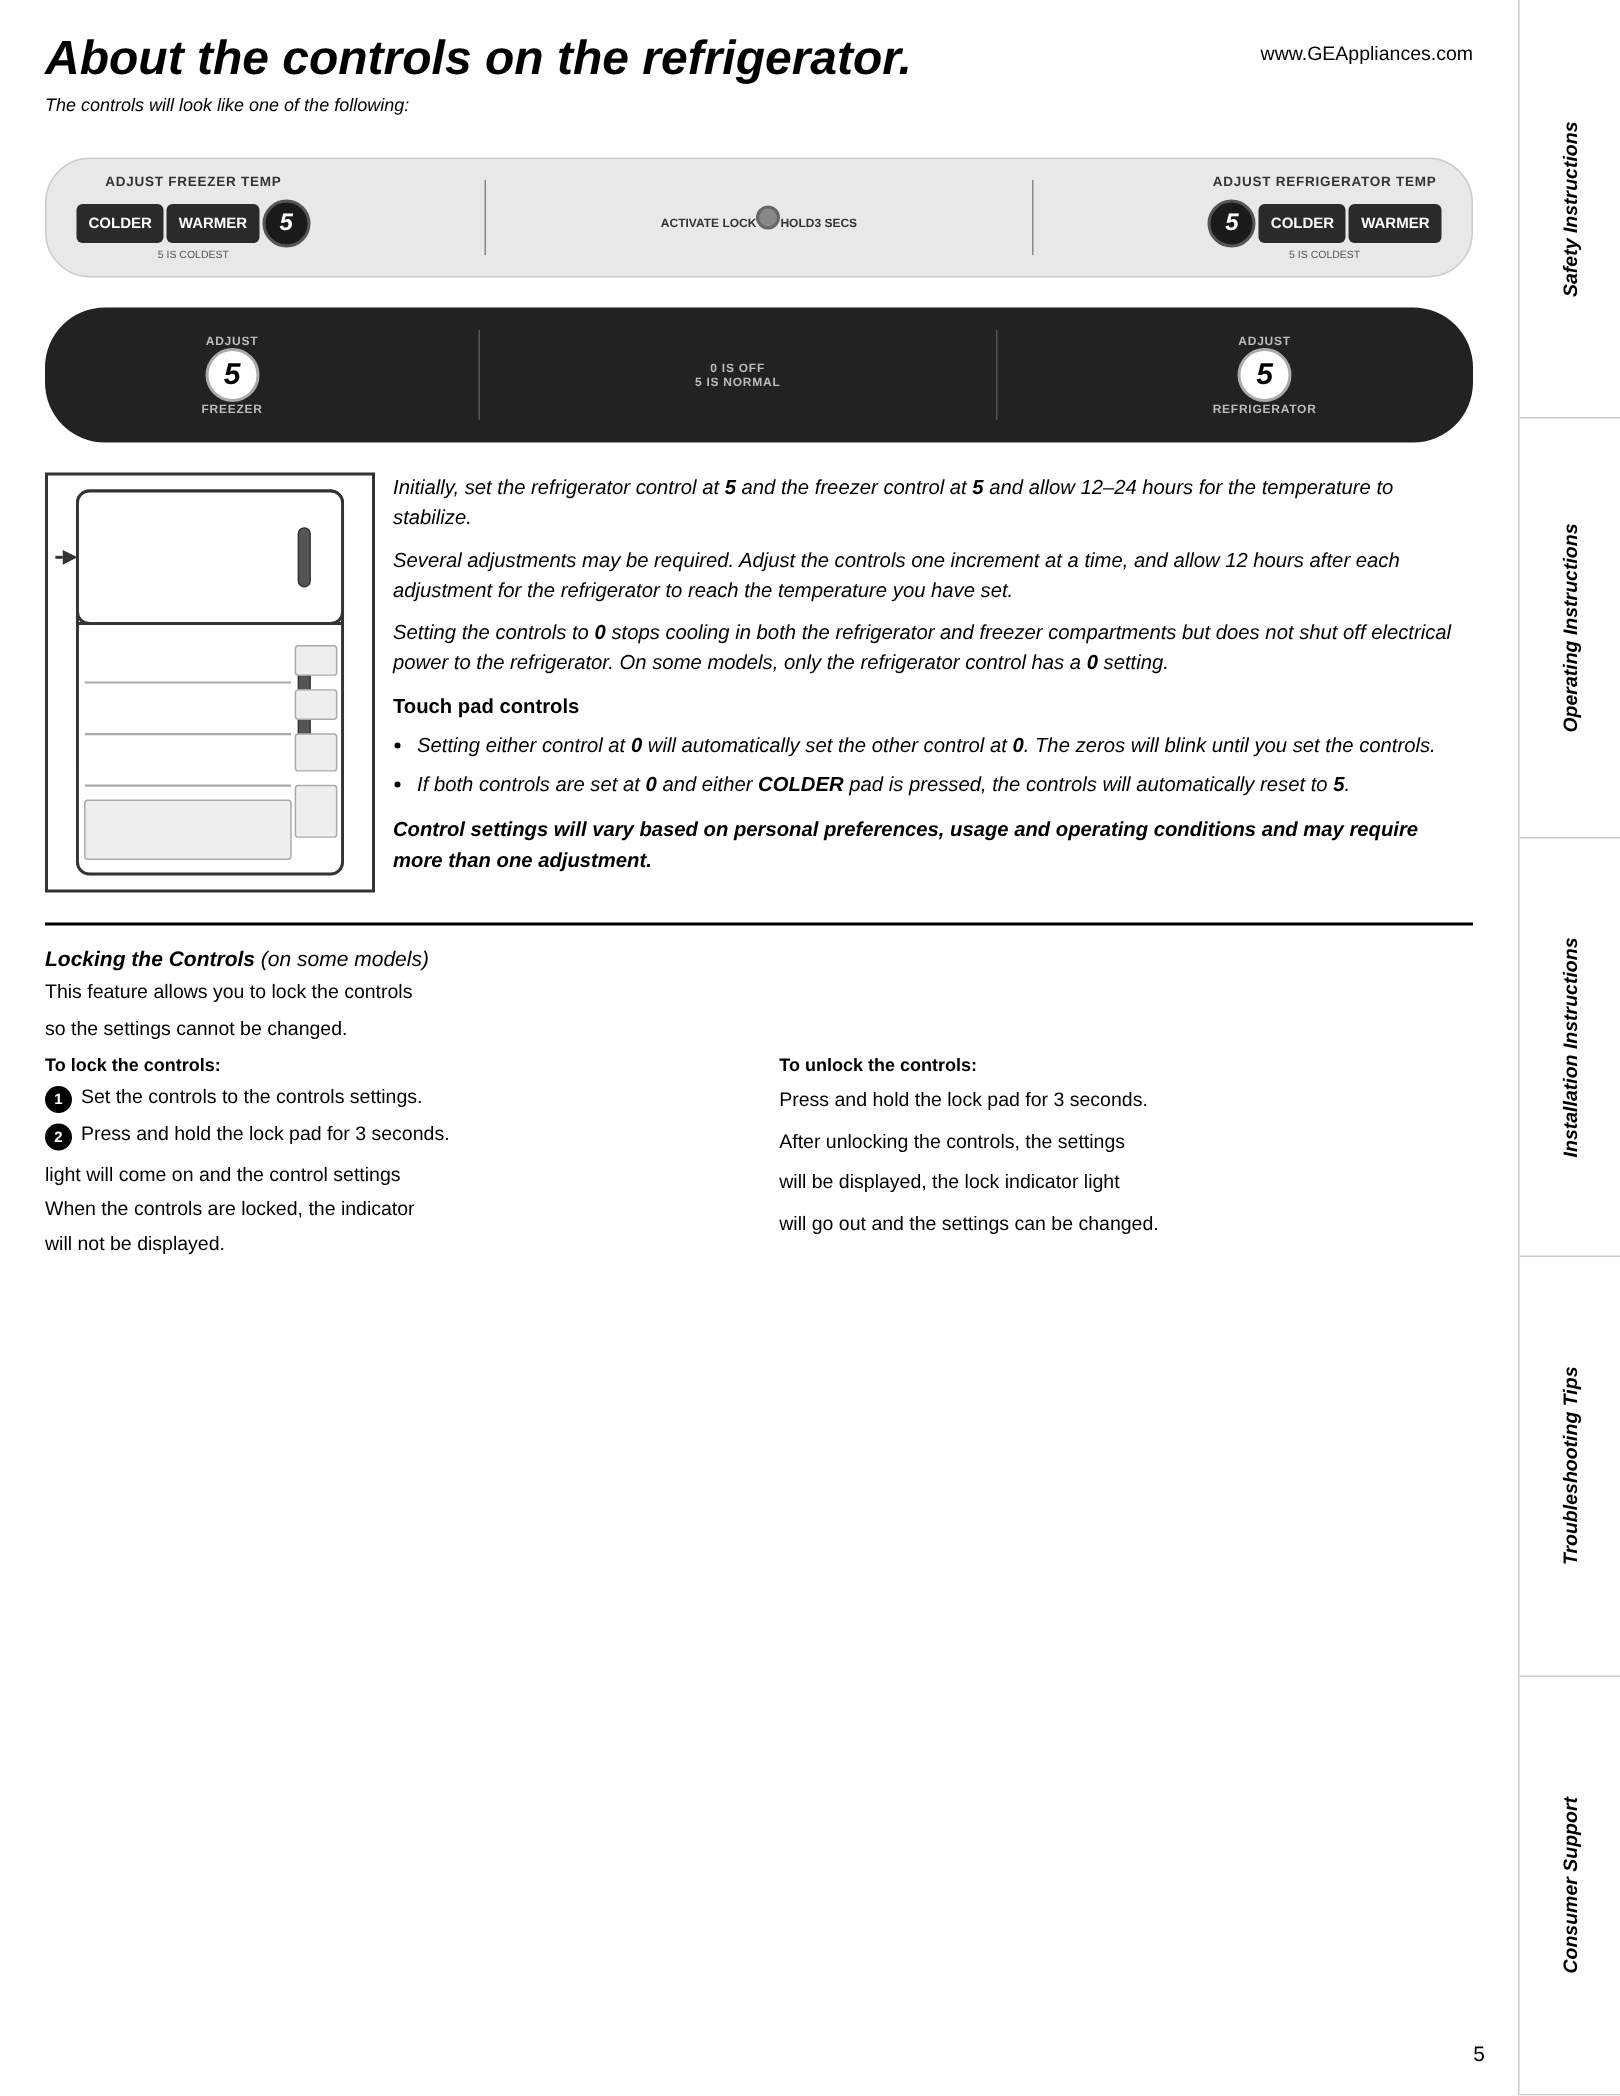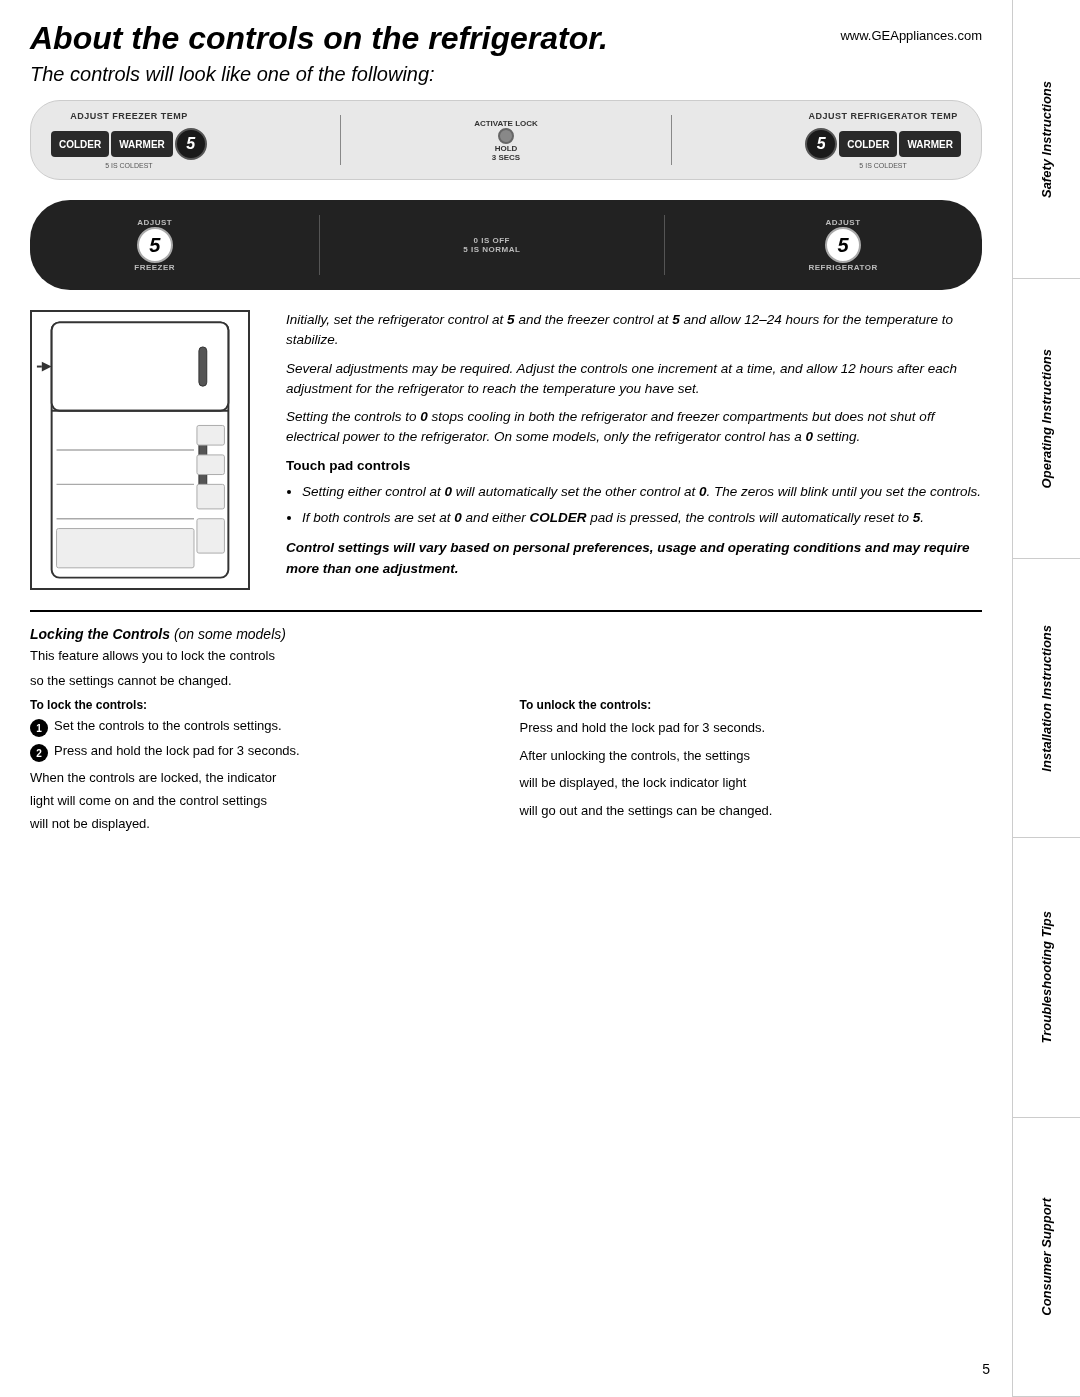--- a/index.html
+++ b/index.html
@@ -79,24 +79,24 @@
       color: #000;
     }
 
     .website-url {
       font-size: 13px;
       color: #000;
       margin-top: 8px;
     }
 
     .subtitle {
-      font-size: 20px;
-      font-style: italic;
-      color: #000;
-      margin-bottom: 14px;
+      font-size: 12px;
+      font-style: italic;
+      color: #000;
+      margin-bottom: 28px;
     }
 
     
     .control-panel-1 {
       background: #e8e8e8;
       border-radius: 30px;
       padding: 10px 20px;
       margin-bottom: 20px;
       display: flex;
       align-items: center;
@@ -160,22 +160,21 @@
 
     .control-sublabel {
       font-size: 7px;
       color: #555;
       text-align: center;
       margin-top: 2px;
     }
 
     .activate-lock-section {
       display: flex;
-      flex-direction: column;
-      align-items: center;
+      align-items: flex-end;
     }
 
     .lock-indicator {
       width: 16px;
       height: 16px;
       background: #888;
       border-radius: 50%;
       border: 2px solid #666;
     }
 
@@ -226,21 +225,21 @@
       display: flex;
       align-items: center;
       justify-content: center;
       font-style: italic;
       border: 2px solid #aaa;
     }
 
     
     .content-area {
       display: flex;
-      gap: 36px;
+      gap: 12px;
       margin-bottom: 20px;
     }
 
     .fridge-image {
       width: 220px;
       min-width: 220px;
       height: 280px;
       border: 2px solid #333;
       position: relative;
       overflow: hidden;
@@ -536,22 +535,22 @@
       <div class="locking-col">
         <p class="col-title">To lock the controls:</p>
         <div class="lock-step">
           <div class="step-circle">1</div>
           <span>Set the controls to the controls settings.</span>
         </div>
         <div class="lock-step">
           <div class="step-circle">2</div>
           <span>Press and hold the lock pad for 3 seconds.</span>
         </div>
+        <p class="locking-note">light will come on and the control settings</p>
         <p class="locking-note">When the controls are locked, the indicator</p>
-        <p class="locking-note">light will come on and the control settings</p>
         <p class="locking-note">will not be displayed.</p>
       </div>
 
       <div class="locking-col">
         <p class="col-title">To unlock the controls:</p>
         <p class="col-right-text">Press and hold the lock pad for 3 seconds.</p>
         <p class="col-right-text">After unlocking the controls, the settings</p>
         <p class="col-right-text">will be displayed, the lock indicator light</p>
         <p class="col-right-text">will go out and the settings can be changed.</p>
       </div>

